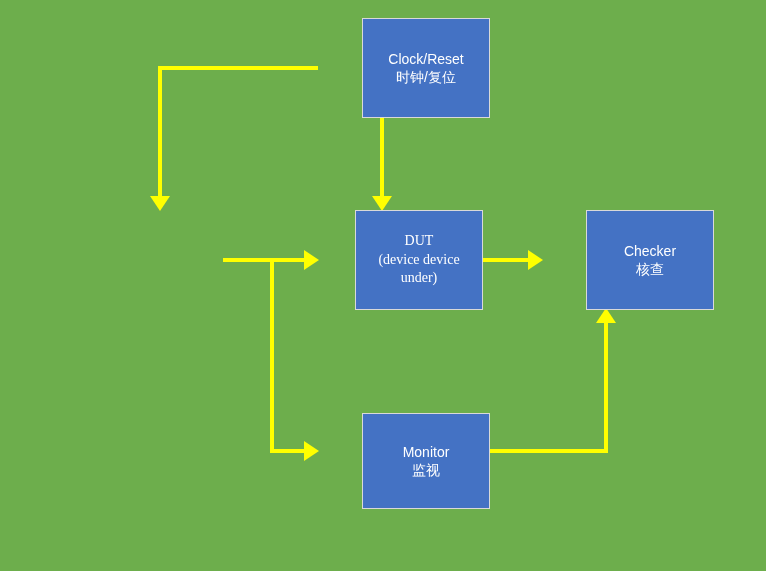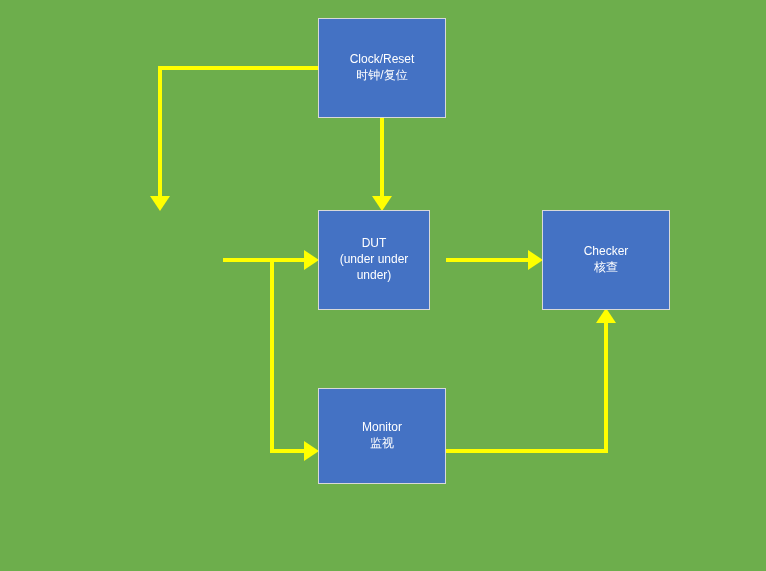--- a/index.html
+++ b/index.html
@@ -30,32 +30,33 @@
     box-sizing: border-box;
     background: #4472C4;
     border: 1px solid #D9D9D9;
     display: flex;
     flex-direction: column;
     align-items: center;
     justify-content: center;
     color: #FFFFFF;
     text-align: center;
     line-height: 1.32;
-    font-size: 12px;
+    font-size: 14px;
+    margin-left: 44px;
   }
   .node .ln {
     display: block;
     white-space: nowrap;
   }
   
   #node-clock-reset { left: 318px; top: 18px;  width: 128px; height: 100px; }
   #node-stimulator  { left: 95px;  top: 210px; width: 128px; height: 100px; }
-  #node-dut         { left: 318px; top: 210px; width: 112px; height: 100px; }
+  #node-dut         { left: 311px; top: 210px; width: 128px; height: 100px; font-family: Liberation Serif, serif; }
   #node-checker     { left: 542px; top: 210px; width: 128px; height: 100px; }
-  #node-monitor     { left: 318px; top: 388px; width: 128px; height: 96px;  }
+  #node-monitor     { left: 318px; top: 413px; width: 128px; height: 96px;  }
 </style>
 </head>
 <body>
 
 <div id="canvas">
 
   <svg id="wires" viewBox="0 0 766 571" xmlns="http://www.w3.org/2000/svg">
     <g fill="none" stroke="#FFFF00" stroke-width="4" stroke-linecap="butt" stroke-linejoin="miter">
       <path d="M 318 68 L 160 68 L 160 200"></path>
       <path d="M 382 118 L 382 200"></path>
@@ -75,21 +76,21 @@
   </svg>
 
   <div class="node" id="node-clock-reset">
     <span class="ln">Clock/Reset</span>
     <span class="ln">时钟/复位</span>
   </div>
 
 
   <div class="node" id="node-dut">
     <span class="ln">DUT</span>
-    <span class="ln">(under under</span>
+    <span class="ln">(device device</span>
     <span class="ln">under)</span>
   </div>
 
   <div class="node" id="node-checker">
     <span class="ln">Checker</span>
     <span class="ln">核查</span>
   </div>
 
   <div class="node" id="node-monitor">
     <span class="ln">Monitor</span>

